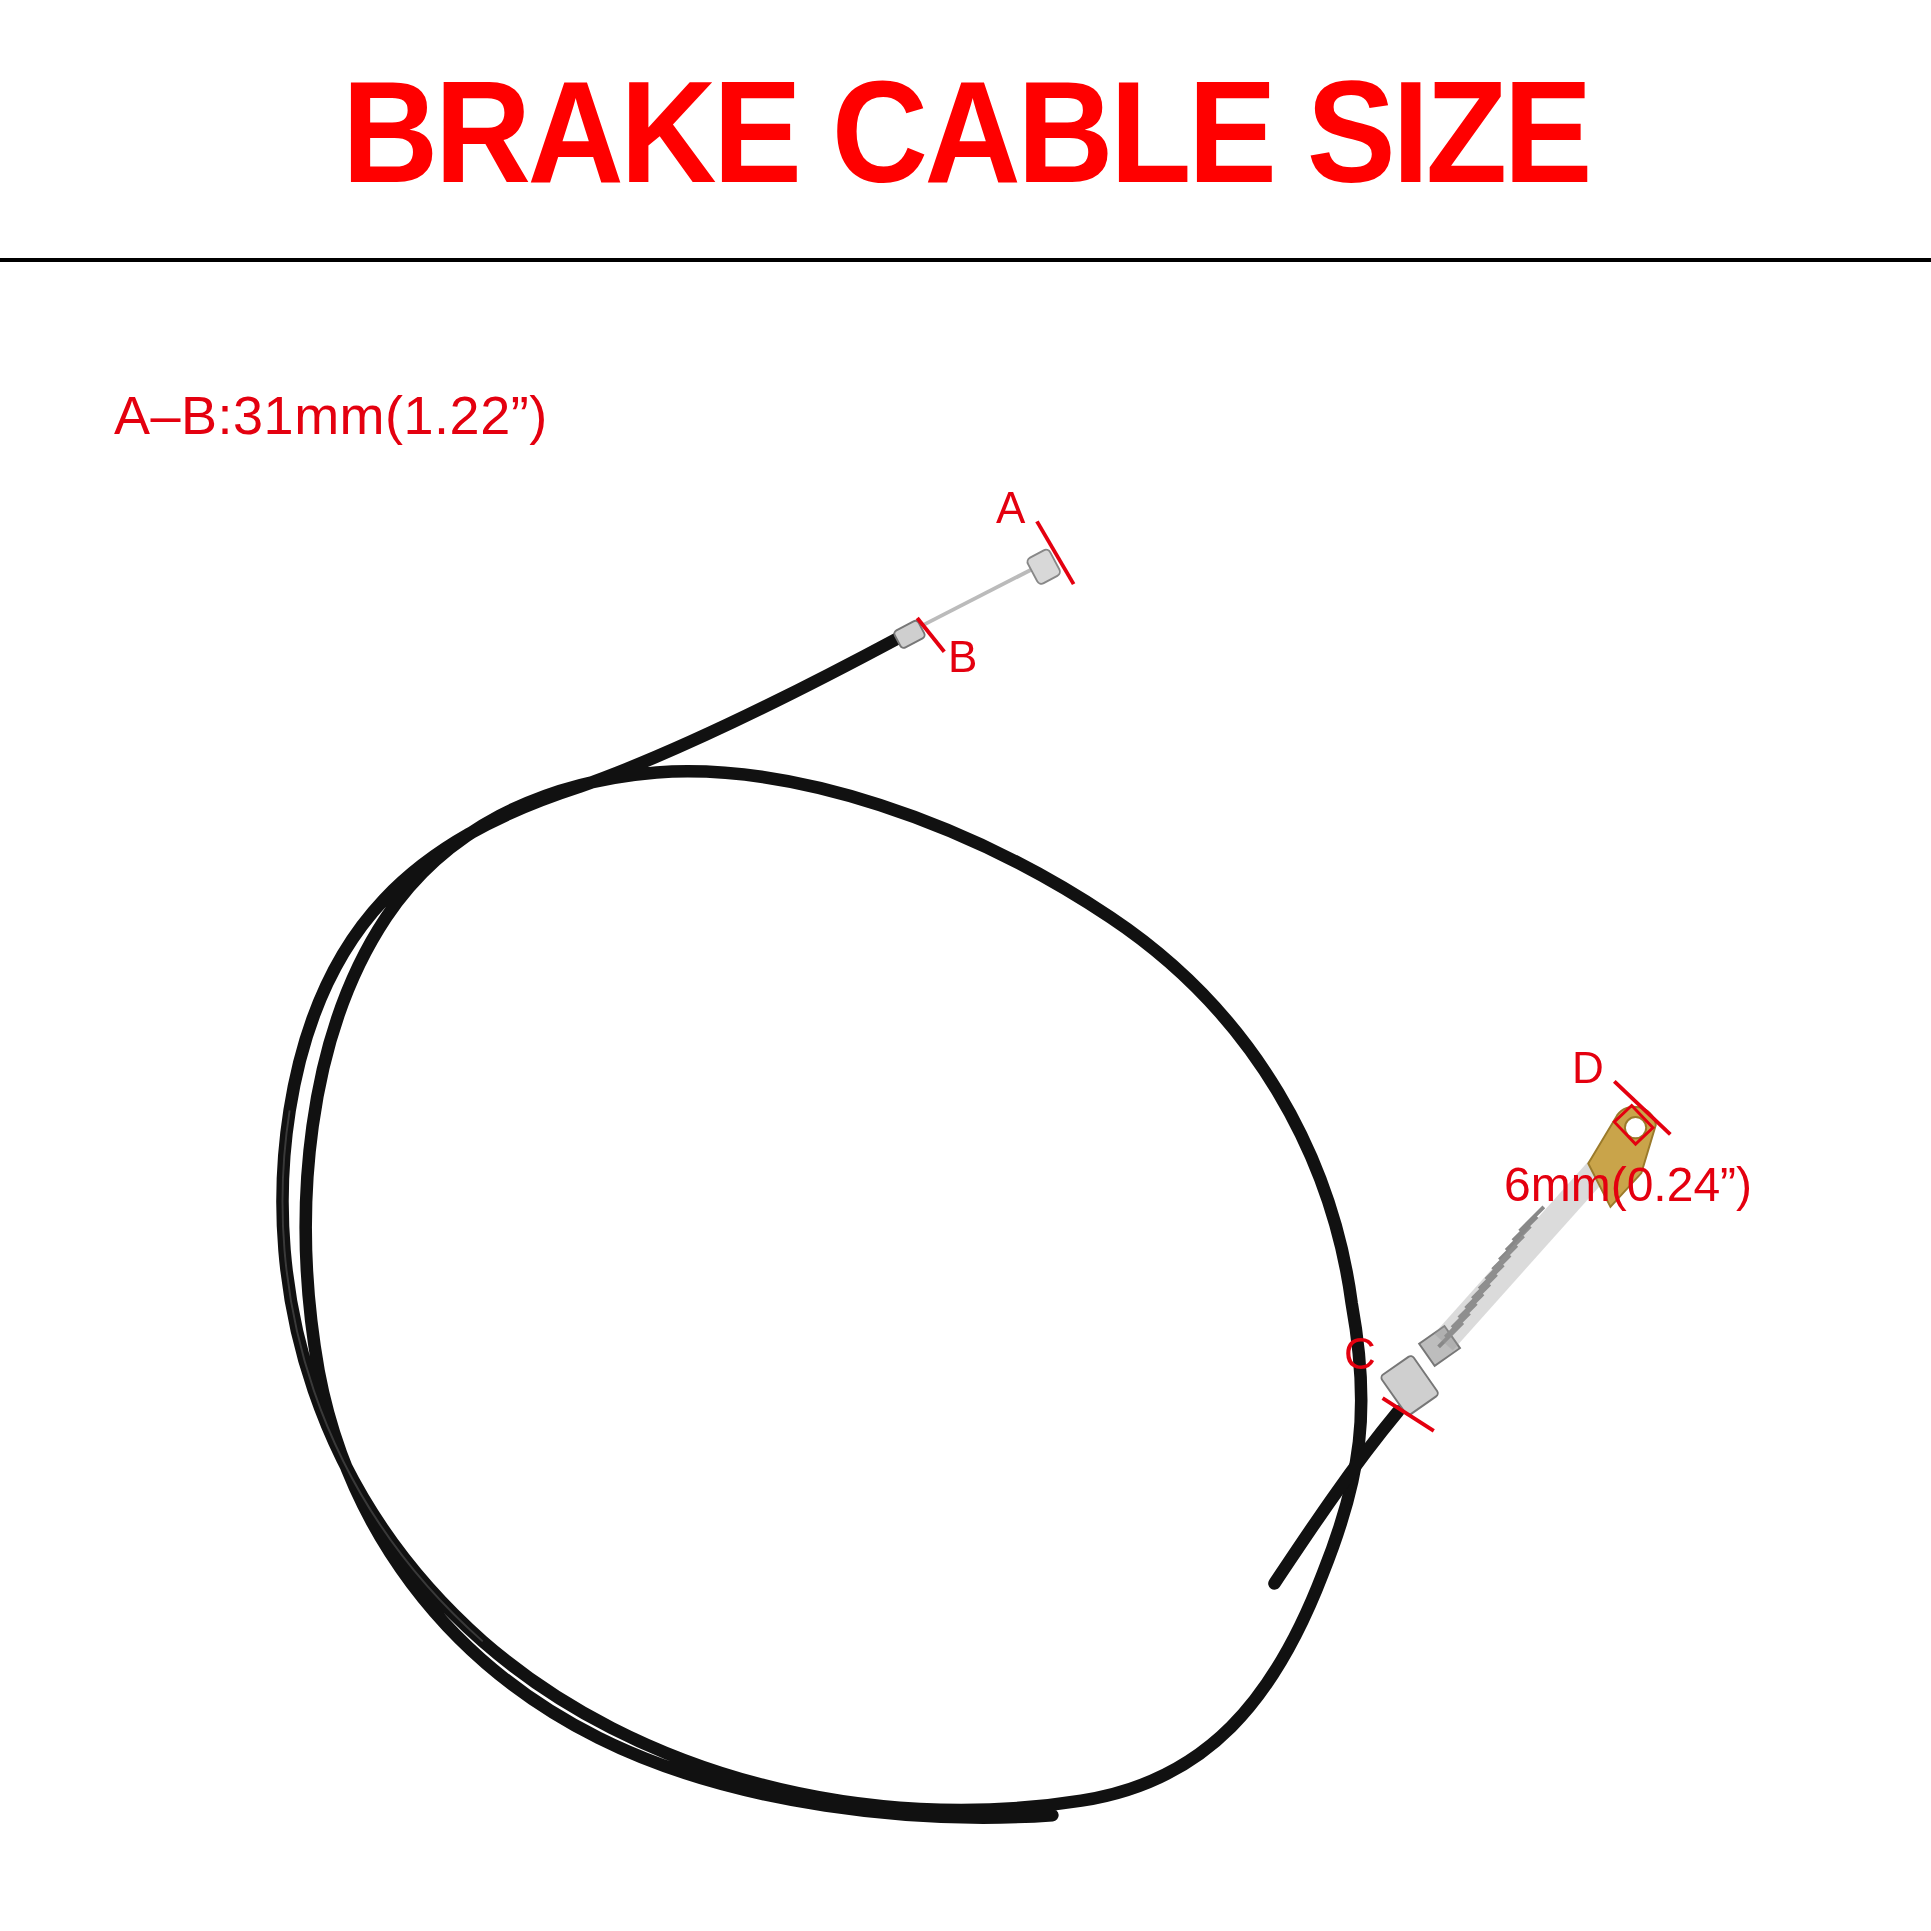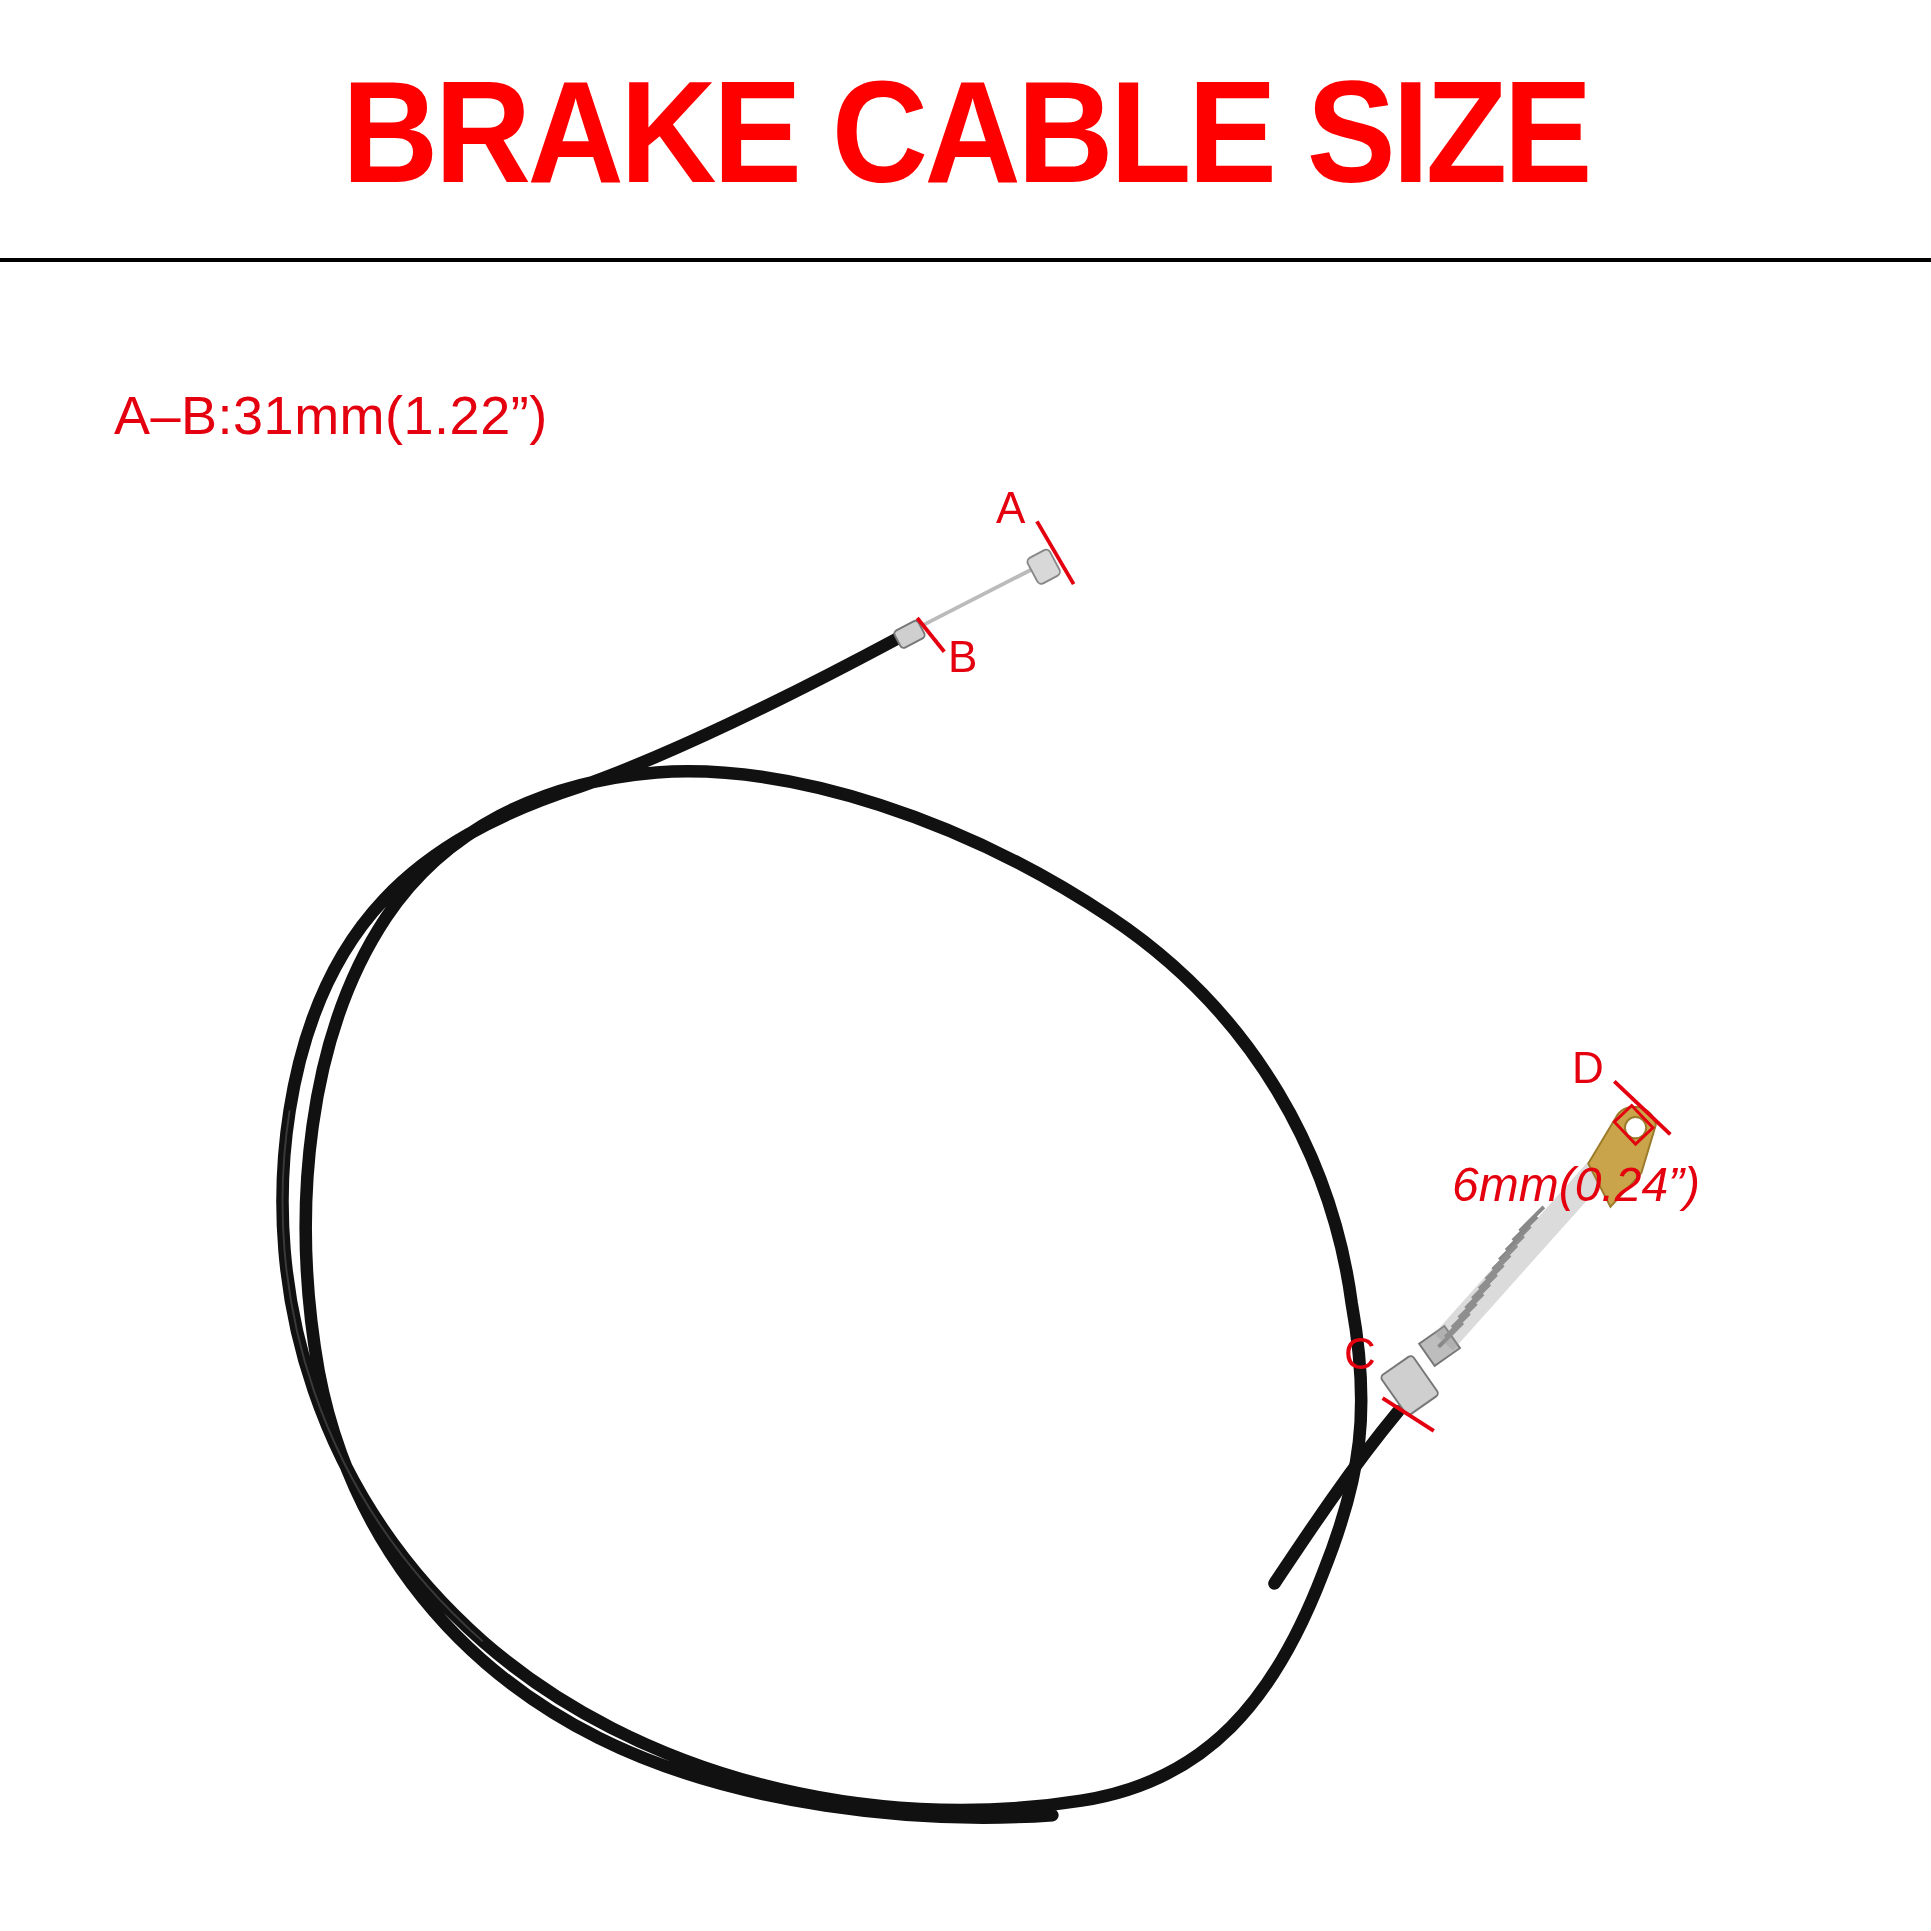--- a/index.html
+++ b/index.html
@@ -64,14 +64,14 @@
     <line x1="1432" y1="1448" x2="1485" y2="1482"></line>
     <line x1="1672" y1="1120" x2="1730" y2="1175"></line>
     <path d="M1672,1162 L1690,1145 L1712,1168 L1694,1185 Z" fill="none" stroke-width="3"></path>
   </g>
 </svg>
 
 <div class="lbl" style="left:996px;top:486px;">A</div>
 <div class="lbl" style="left:948px;top:635px;">B</div>
 <div class="lbl" style="left:1344px;top:1332px;">C</div>
 <div class="lbl" style="left:1572px;top:1046px;">D</div>
-<div class="dim" style="left:1452px;top:1161px;font-style:italic;">6mm(0.24”)</div>
+<div class="dim" style="left:1504px;top:1161px;">6mm(0.24”)</div>
 
 
 </body></html>

